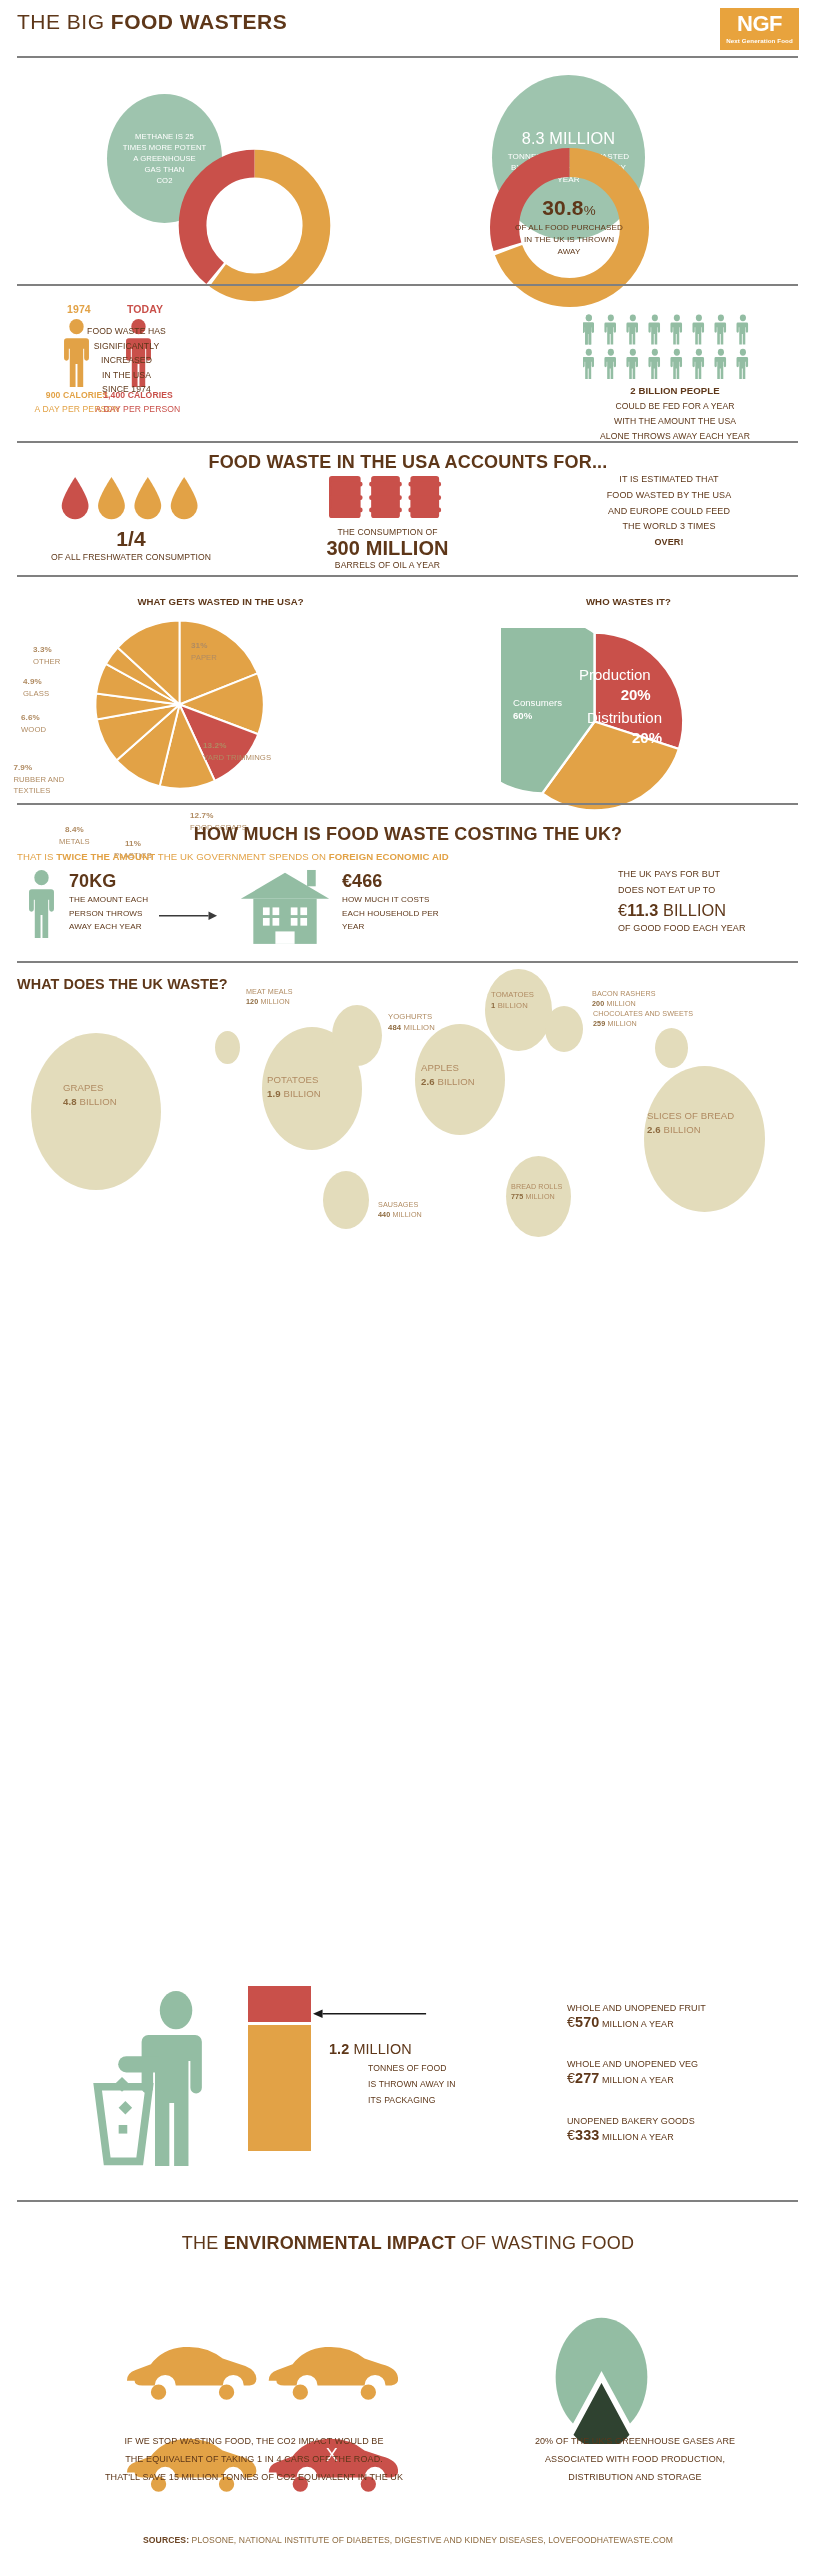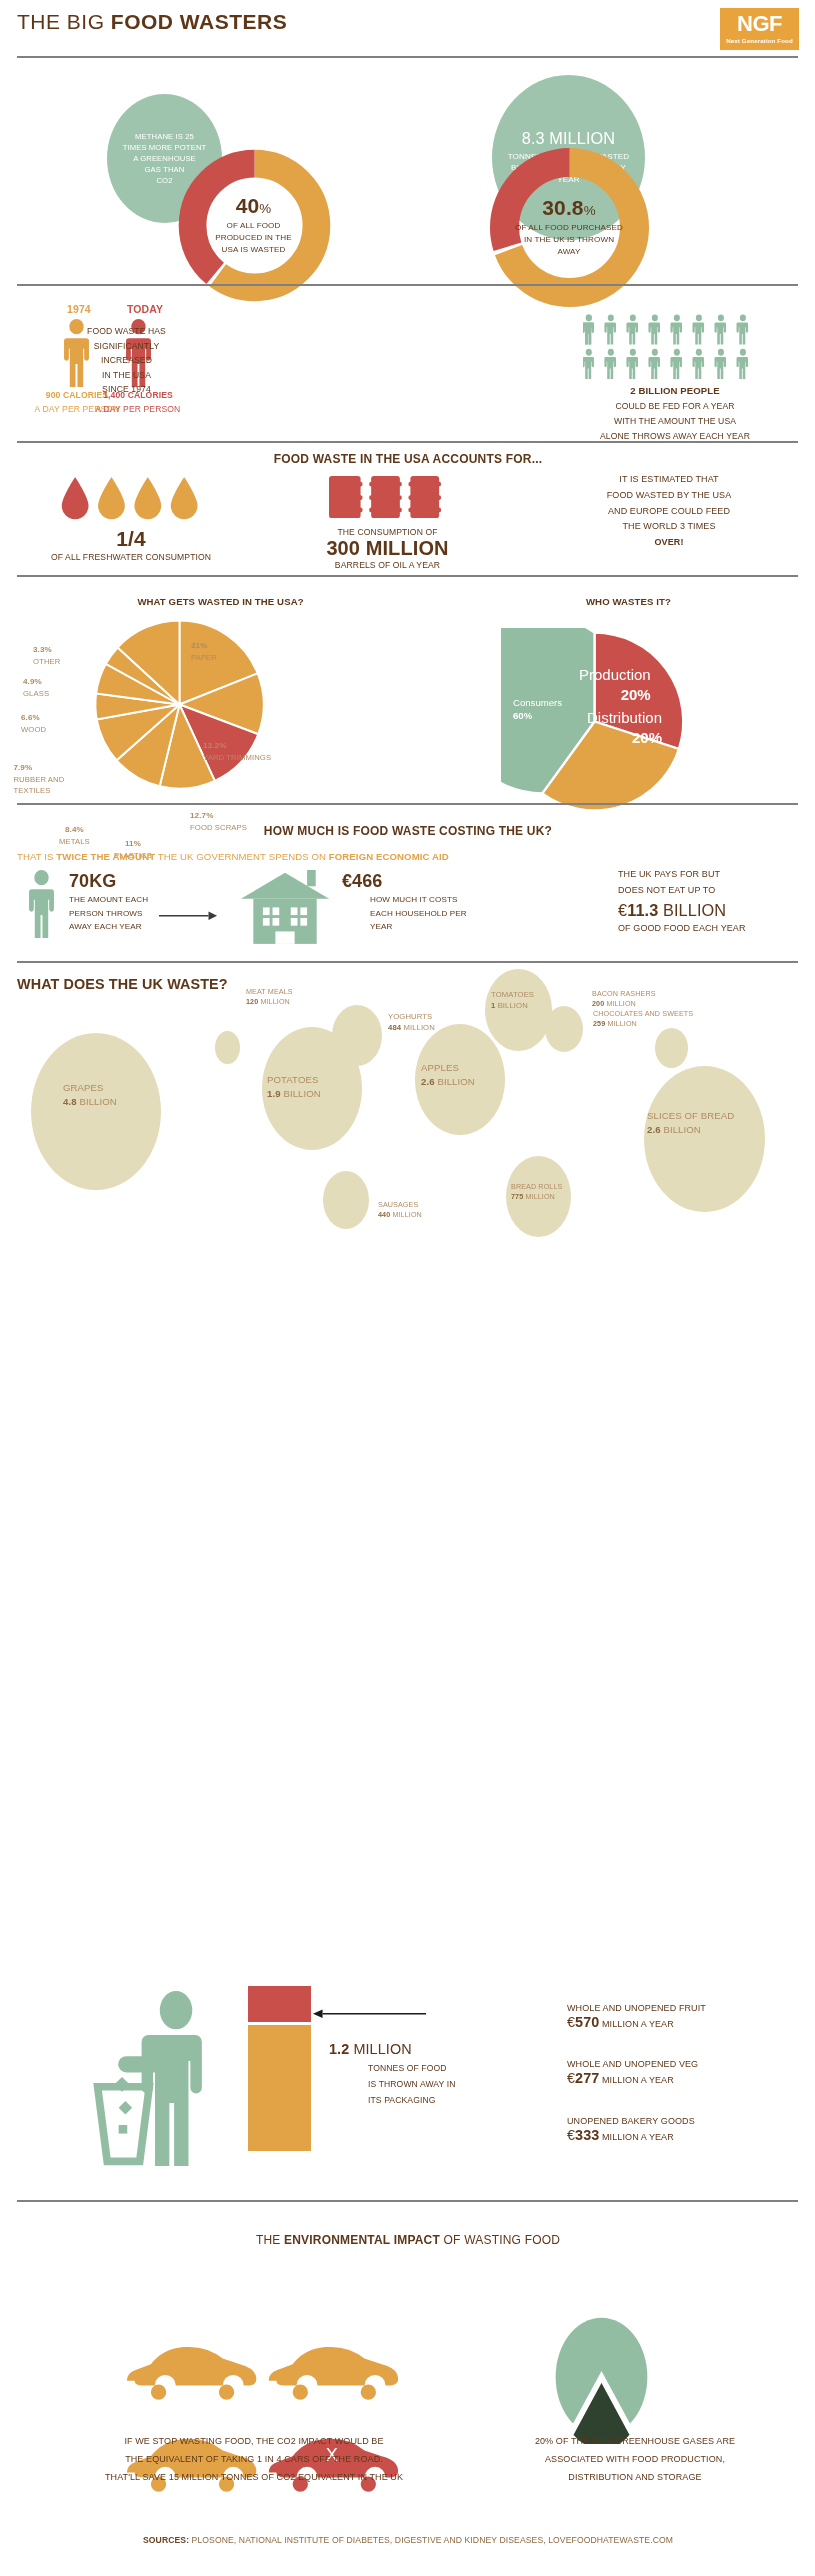--- a/index.html
+++ b/index.html
@@ -60,21 +60,21 @@
   .donut-sub { font-size: 8.1px; line-height: 1.5; margin-top: 3.8px; }
 
   
   .lbl-year { position: absolute; font-size: 10.5px; font-weight: 700; }
   .mid-text { position: absolute; text-align: center; color: #5e3719; font-size: 8.6px; line-height: 1.7; }
   .cal-lbl { position: absolute; text-align: center; font-size: 8.6px; line-height: 1.6; }
 
   
   .sec-title {
     position: absolute; text-align: center; width: 816px;
-    font-size: 12px; font-weight: 700; color: #5e3719; letter-spacing: 0.2px;
+    font-size: 18px; font-weight: 700; color: #5e3719; letter-spacing: 0.2px;
   }
   .sec-title-left {
     position: absolute; font-size: 14.4px; font-weight: 700; color: #5e3719;
   }
   .sub-title {
     position: absolute; text-align: center; font-size: 9.6px; font-weight: 700; color: #5e3719;
   }
   .pie-lbl { position: absolute; font-size: 7.7px; line-height: 1.45; color: #b08b62; }
   .pie-lbl .v { font-weight: 700; font-size: 8.1px; }
   .pie-in-lbl { position: absolute; color: #fff; font-size: 10.5px; line-height: 1.35; }
@@ -116,28 +116,20 @@
       <div><span>A GREENHOUSE</span></div>
       <div><span>GAS THAN</span></div>
       <div><span>CO2</span></div>
     </div>
   </div>
 
   <svg style="position:absolute; left:173px; top:144px;" width="163" height="163" viewBox="0 0 100 100">
     <circle cx="50" cy="50" r="38" fill="none" stroke="#e2a246" stroke-width="17" stroke-dasharray="143.3 95.5" transform="rotate(-90 50 50)"></circle>
     <circle cx="50" cy="50" r="38" fill="none" stroke="#c9504a" stroke-width="17" stroke-dasharray="93.5 145.3" stroke-dashoffset="-145.3" transform="rotate(-90 50 50)"></circle>
   </svg>
-  <div class="donut-center cond" style="left:196px; top:173px; width:115px; height:105px;">
-    <div class="donut-pct"><span>40</span><small>%</small></div>
-    <div class="donut-sub">
-      <div>OF ALL FOOD</div>
-      <div>PRODUCED IN THE</div>
-      <div>USA IS WASTED</div>
-    </div>
-  </div>
 
   <div class="bubble-note cond" style="left:492px; top:75px; width:153px; height:165px; font-size:8.1px; padding:0 7.7px;">
     <div>
       <div style="font-size:16.3px; font-weight:400; line-height:1.2; margin-bottom:1.9px;">8.3 MILLION</div>
       <div>TONNES OF FOOD IS WASTED</div>
       <div>BY UK HOUSEHOLDS EVERY</div>
       <div>YEAR</div>
     </div>
   </div>
 
@@ -386,21 +378,21 @@
         <rect x="37" y="53" width="7" height="8"></rect>
       <rect x="56" y="42" width="7" height="8"></rect>
         <rect x="66" y="42" width="7" height="8"></rect>
       <rect x="56" y="53" width="7" height="8"></rect>
         <rect x="66" y="53" width="7" height="8"></rect>
       <rect x="40" y="67" width="20" height="13"></rect>
     </g>
   </svg>
   <div style="position:absolute; left:342px; top:872px; width:134px;">
     <div class="big-num cond">€466</div>
-    <div class="cond brown" style="font-size:8.1px; line-height:1.7; margin-top:2.9px;margin-left:28px;">
+    <div class="cond brown" style="font-size:8.1px; line-height:1.7; margin-top:2.9px;">
       <div>HOW MUCH IT COSTS</div>
       <div>EACH HOUSEHOLD PER</div>
       <div>YEAR</div>
     </div>
   </div>
 
   <div class="cond brown" style="position:absolute; left:618px; top:867px; width:192px; font-size:9px; line-height:1.75;">
     <div>THE UK PAYS FOR BUT</div>
     <div>DOES NOT EAT UP TO</div>
     <div style="font-size:16.3px; line-height:1.25; margin:1px 0;"><span>€</span><span class="b">11.3</span><span> BILLION</span></div>

